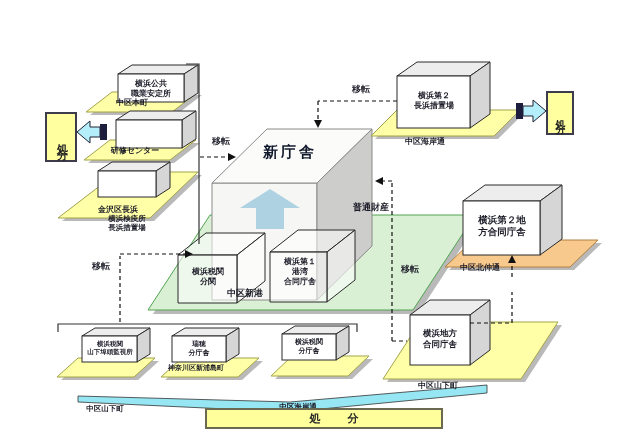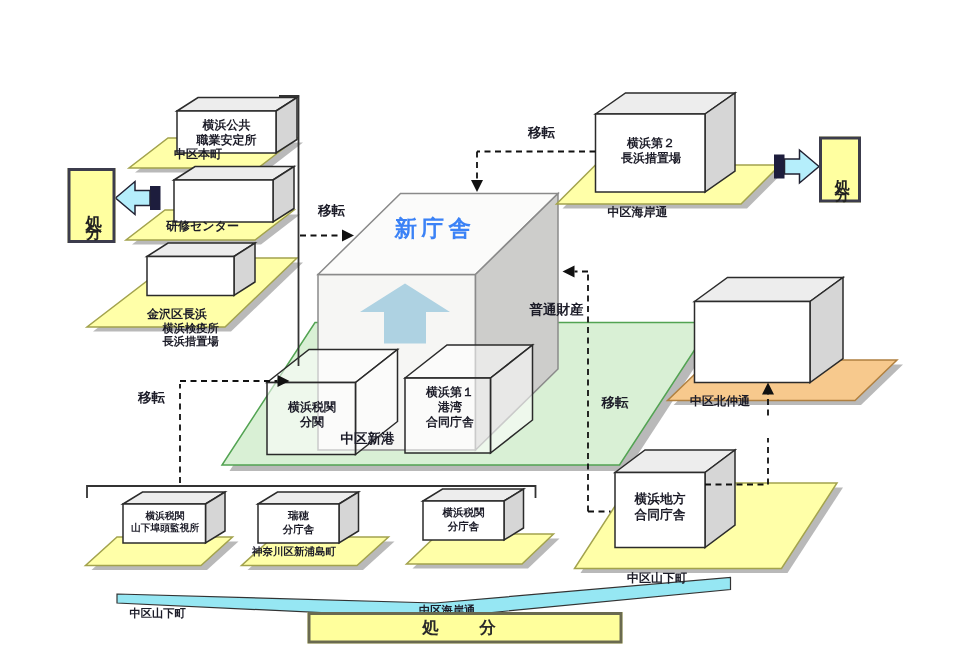--- a/index.html
+++ b/index.html
@@ -20,22 +20,22 @@
          background:#2850d8;border:3px solid #0d1f66;color:#ffffff;
          font-size:13px;font-weight:bold;letter-spacing:1px;
          display:flex;align-items:center;justify-content:center;}
   .dispV{position:absolute;z-index:3;background:#ffffa0;border:2px solid #3c3c4c;
          color:#222;font-size:11px;font-weight:bold;
          display:flex;align-items:center;justify-content:center;
          writing-mode:vertical-rl;letter-spacing:5px;text-indent:5px;}
   .dispH{position:absolute;z-index:3;left:205px;top:408px;width:206px;height:17px;
          background:#ffff9c;border:2px solid #6a6a50;color:#2a2a2a;
          font-size:11px;font-weight:bold;letter-spacing:8px;
-         display:flex;align-items:center;justify-content:center;}
-  .shincho{font-size:15px;font-weight:bold;color:#3b82f6;letter-spacing:3px;}
+         display:flex;align-items:center;justify-content:center;padding-left:28px;}
+  .shincho{font-size:15px;font-weight:bold;color:#0f172a;letter-spacing:3px;}
 </style>
 </head>
 <body>
 
 <div class="stage">
 
   <svg width="640" height="436" viewBox="0 0 640 436">
 
     <g fill="#b9b9b9">
       <polygon points="116,95 202,95 176,115 90,115"></polygon>
@@ -201,20 +201,24 @@
     <span class="ln">港湾</span>
     <span class="ln">合同庁舎</span>
   </div>
 
   <div class="lbl b8" style="left:396px;top:91px;width:76px">
     <span class="ln">横浜第２</span>
     <span class="ln">長浜措置場</span>
   </div>
   <div class="lbl b8" style="left:396px;top:137px;width:58px">中区海岸通</div>
 
+  <div class="lbl b95" style="left:462px;top:214px;width:80px">
+    <span class="ln">横浜第２地</span>
+    <span class="ln">方合同庁舎</span>
+  </div>
   <div class="lbl b8" style="left:452px;top:263px;width:56px">中区北仲通</div>
 
   <div class="lbl b85" style="left:409px;top:328px;width:62px">
     <span class="ln">横浜地方</span>
     <span class="ln">合同庁舎</span>
   </div>
   <div class="lbl b8" style="left:406px;top:381px;width:64px">中区山下町</div>
 
   <div class="lbl b65" style="left:81px;top:340px;width:58px">
     <span class="ln">横浜税関</span>

